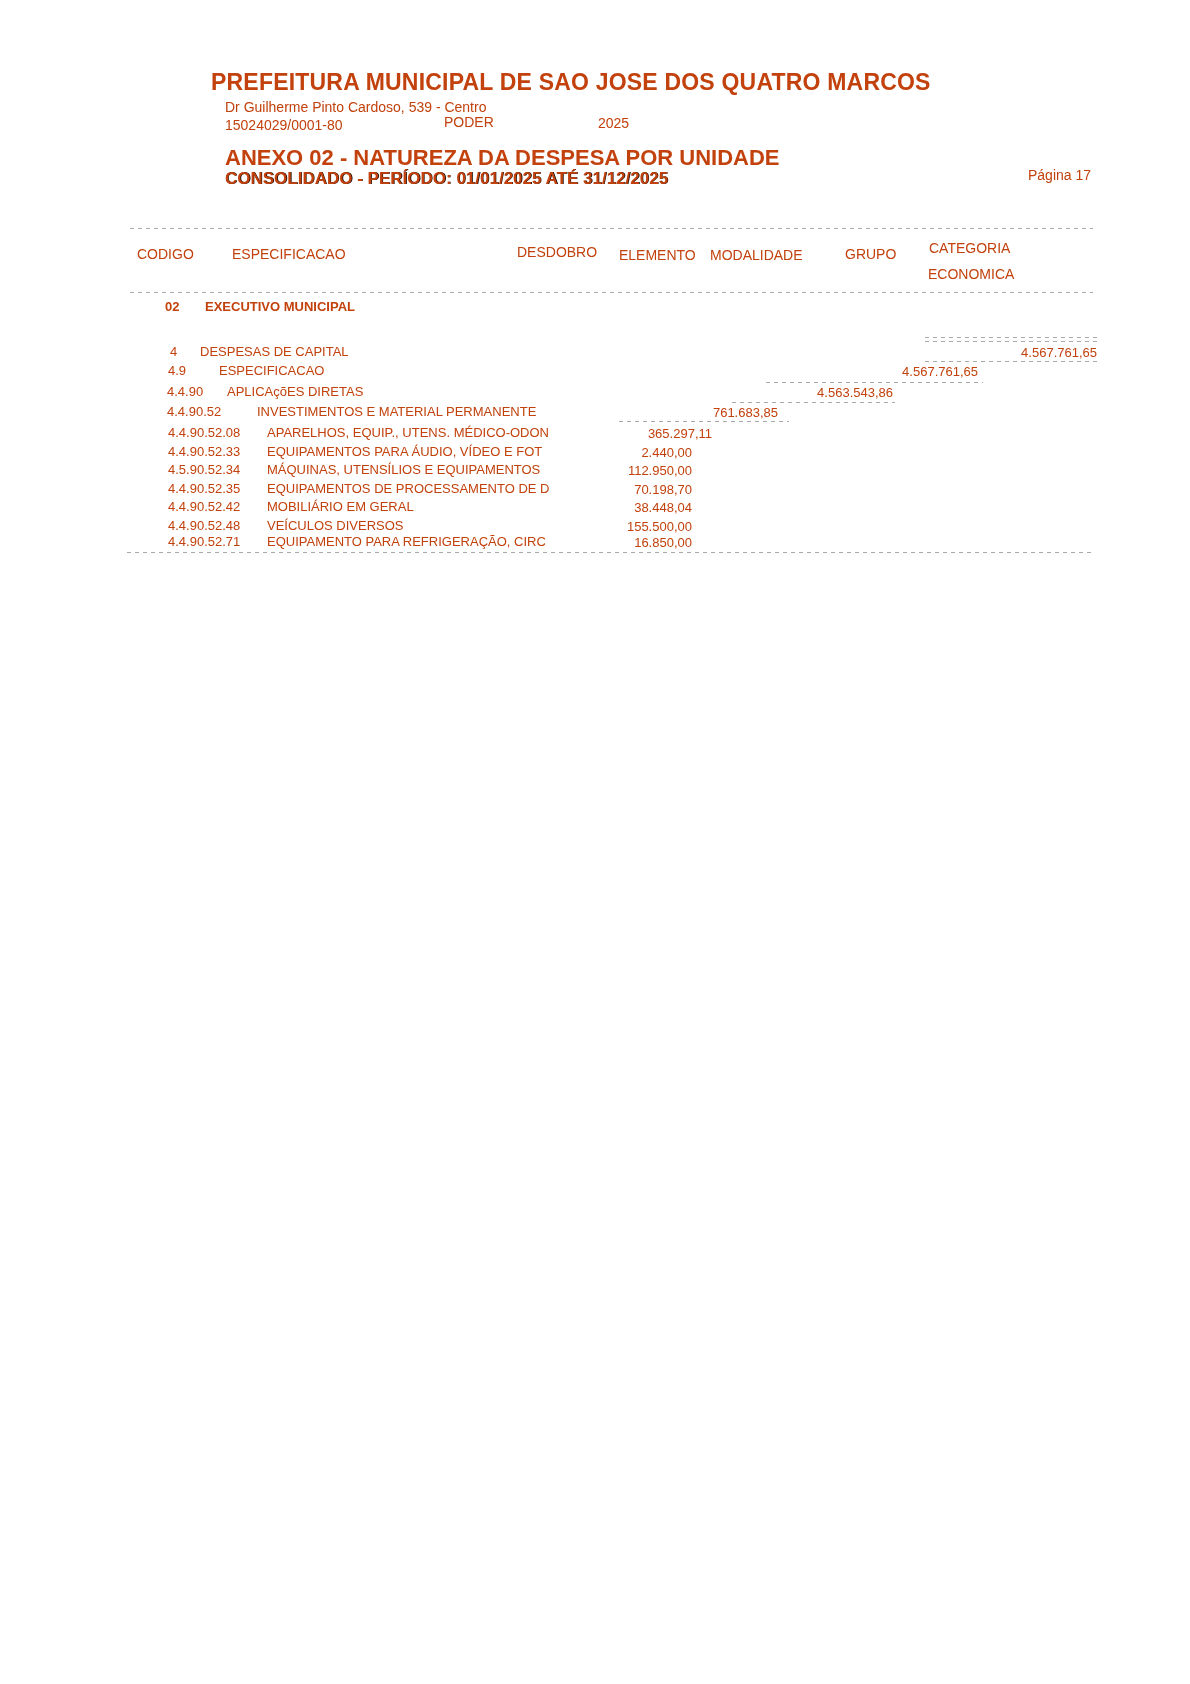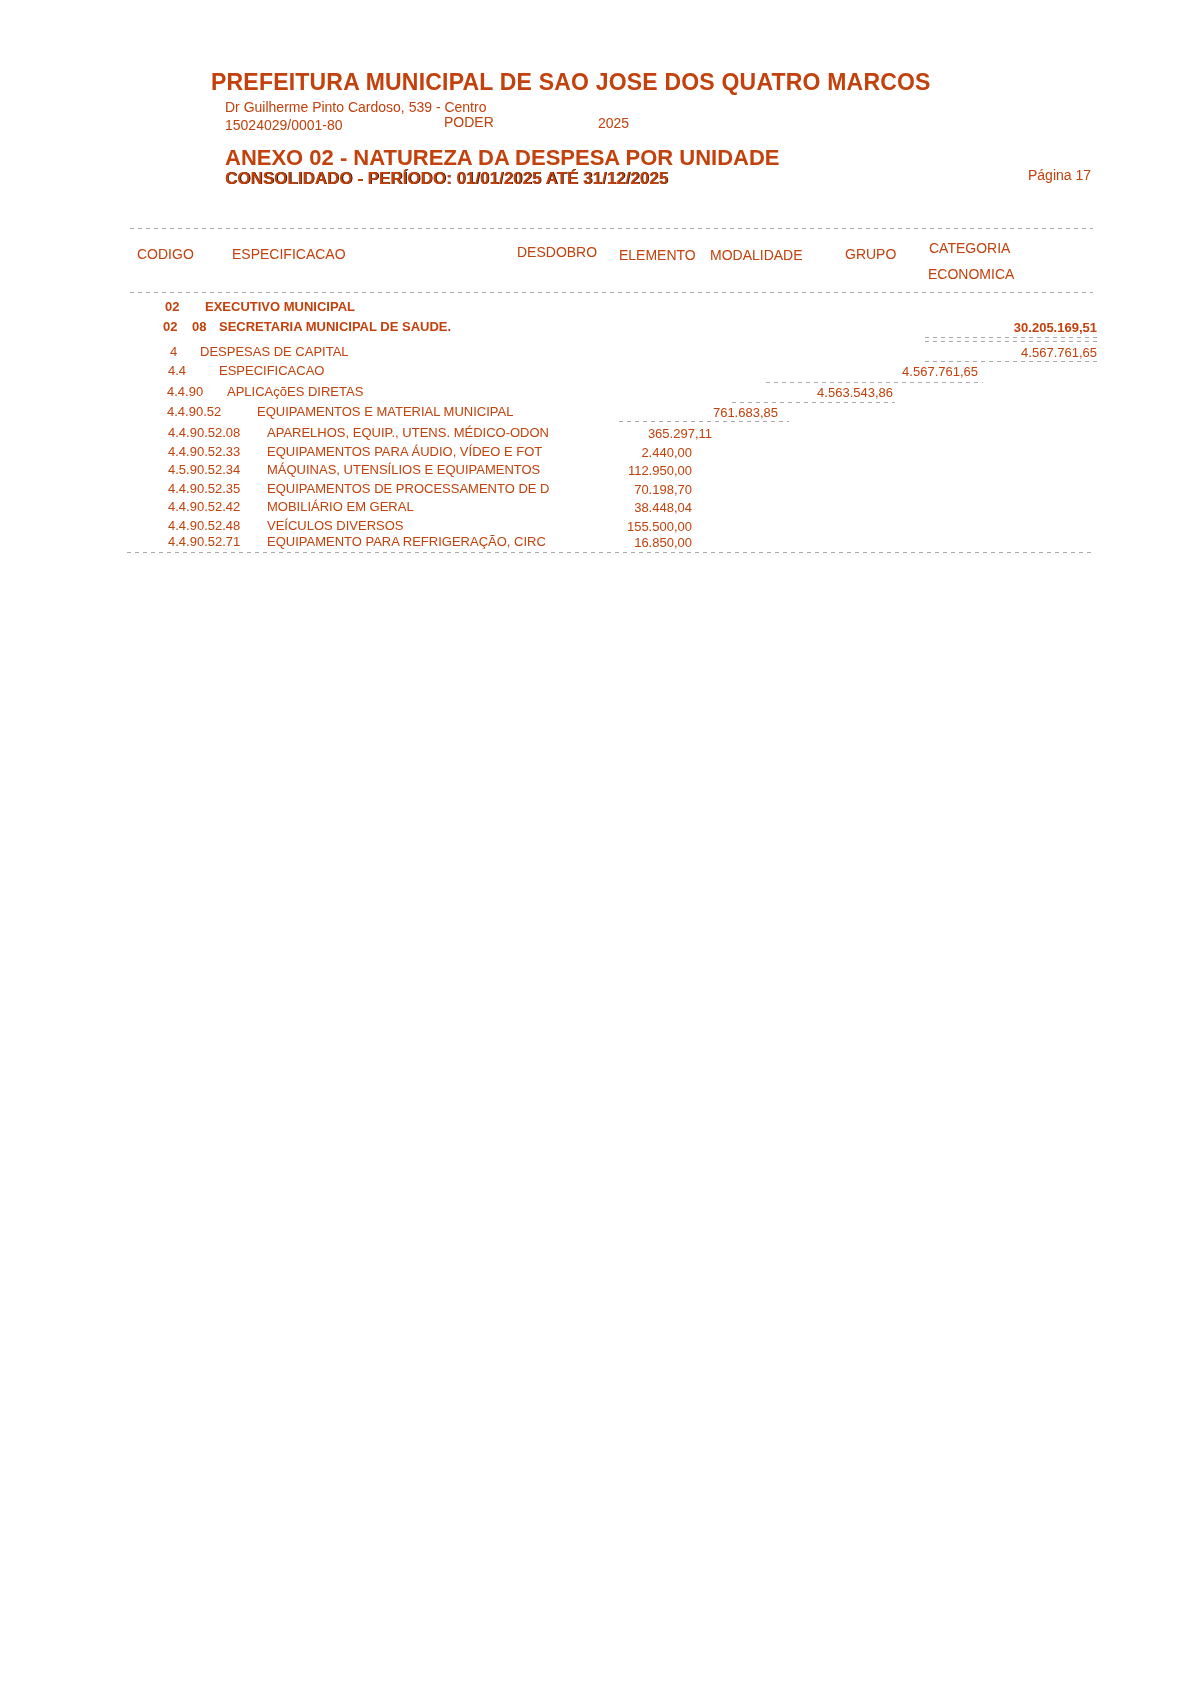--- a/index.html
+++ b/index.html
@@ -97,47 +97,42 @@
   <div class="colhead h-mod">MODALIDADE</div>
   <div class="colhead h-grp">GRUPO</div>
   <div class="colhead h-cat1">CATEGORIA</div>
   <div class="colhead h-cat2">ECONOMICA</div>
 
   <div class="row r0 bold">
     <span class="code">02</span>
     <span class="spec">EXECUTIVO MUNICIPAL</span>
   </div>
 
-  <div class="row r1 bold">
-    <span class="code">02 08</span>
-    <span class="spec">SECRETARIA MUNICIPAL DE SAUDE.</span>
-    <span class="val v-cat bold">30.205.169,51</span>
-  </div>
 
   <div class="row r2">
     <span class="code">4</span>
     <span class="spec">DESPESAS DE CAPITAL</span>
     <span class="val v-cat">4.567.761,65</span>
   </div>
 
   <div class="row r3">
-    <span class="code">4.4</span>
+    <span class="code">4.9</span>
     <span class="spec">ESPECIFICACAO</span>
     <span class="val v-grp">4.567.761,65</span>
   </div>
 
   <div class="row r4">
     <span class="code">4.4.90</span>
     <span class="spec">APLICAçõES DIRETAS</span>
     <span class="val v-mod">4.563.543,86</span>
   </div>
 
   <div class="row r5">
     <span class="code">4.4.90.52</span>
-    <span class="spec">EQUIPAMENTOS E MATERIAL MUNICIPAL</span>
+    <span class="spec">INVESTIMENTOS E MATERIAL PERMANENTE</span>
     <span class="val v-ele">761.683,85</span>
   </div>
 
   <div class="row det r6">
     <span class="code">4.4.90.52.08</span>
     <span class="spec">APARELHOS, EQUIP., UTENS. MÉDICO-ODON</span>
     <span class="val v-des">365.297,11</span>
   </div>
 
   <div class="row det r7">

